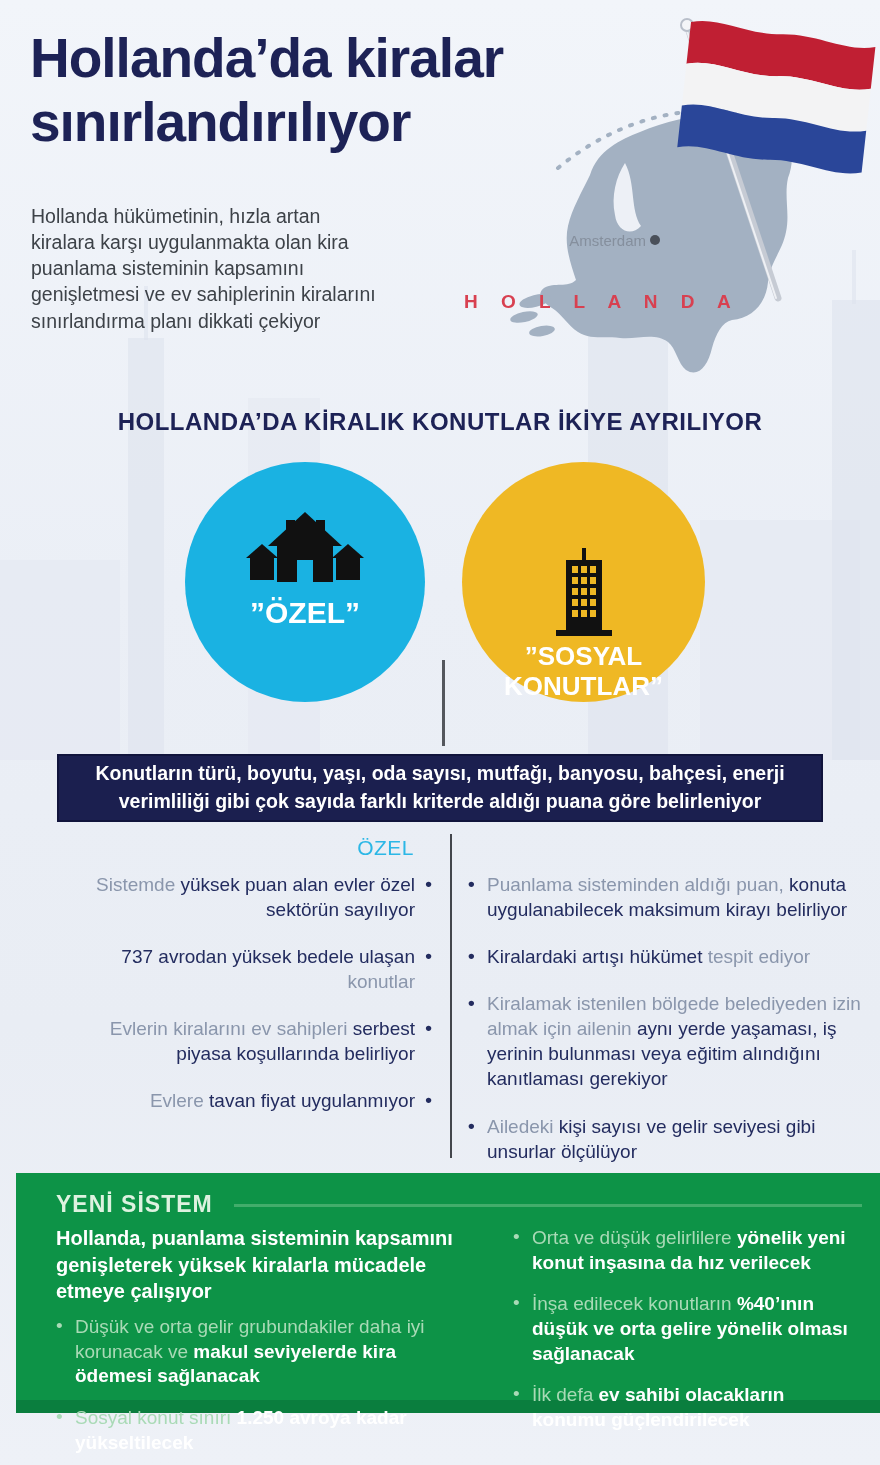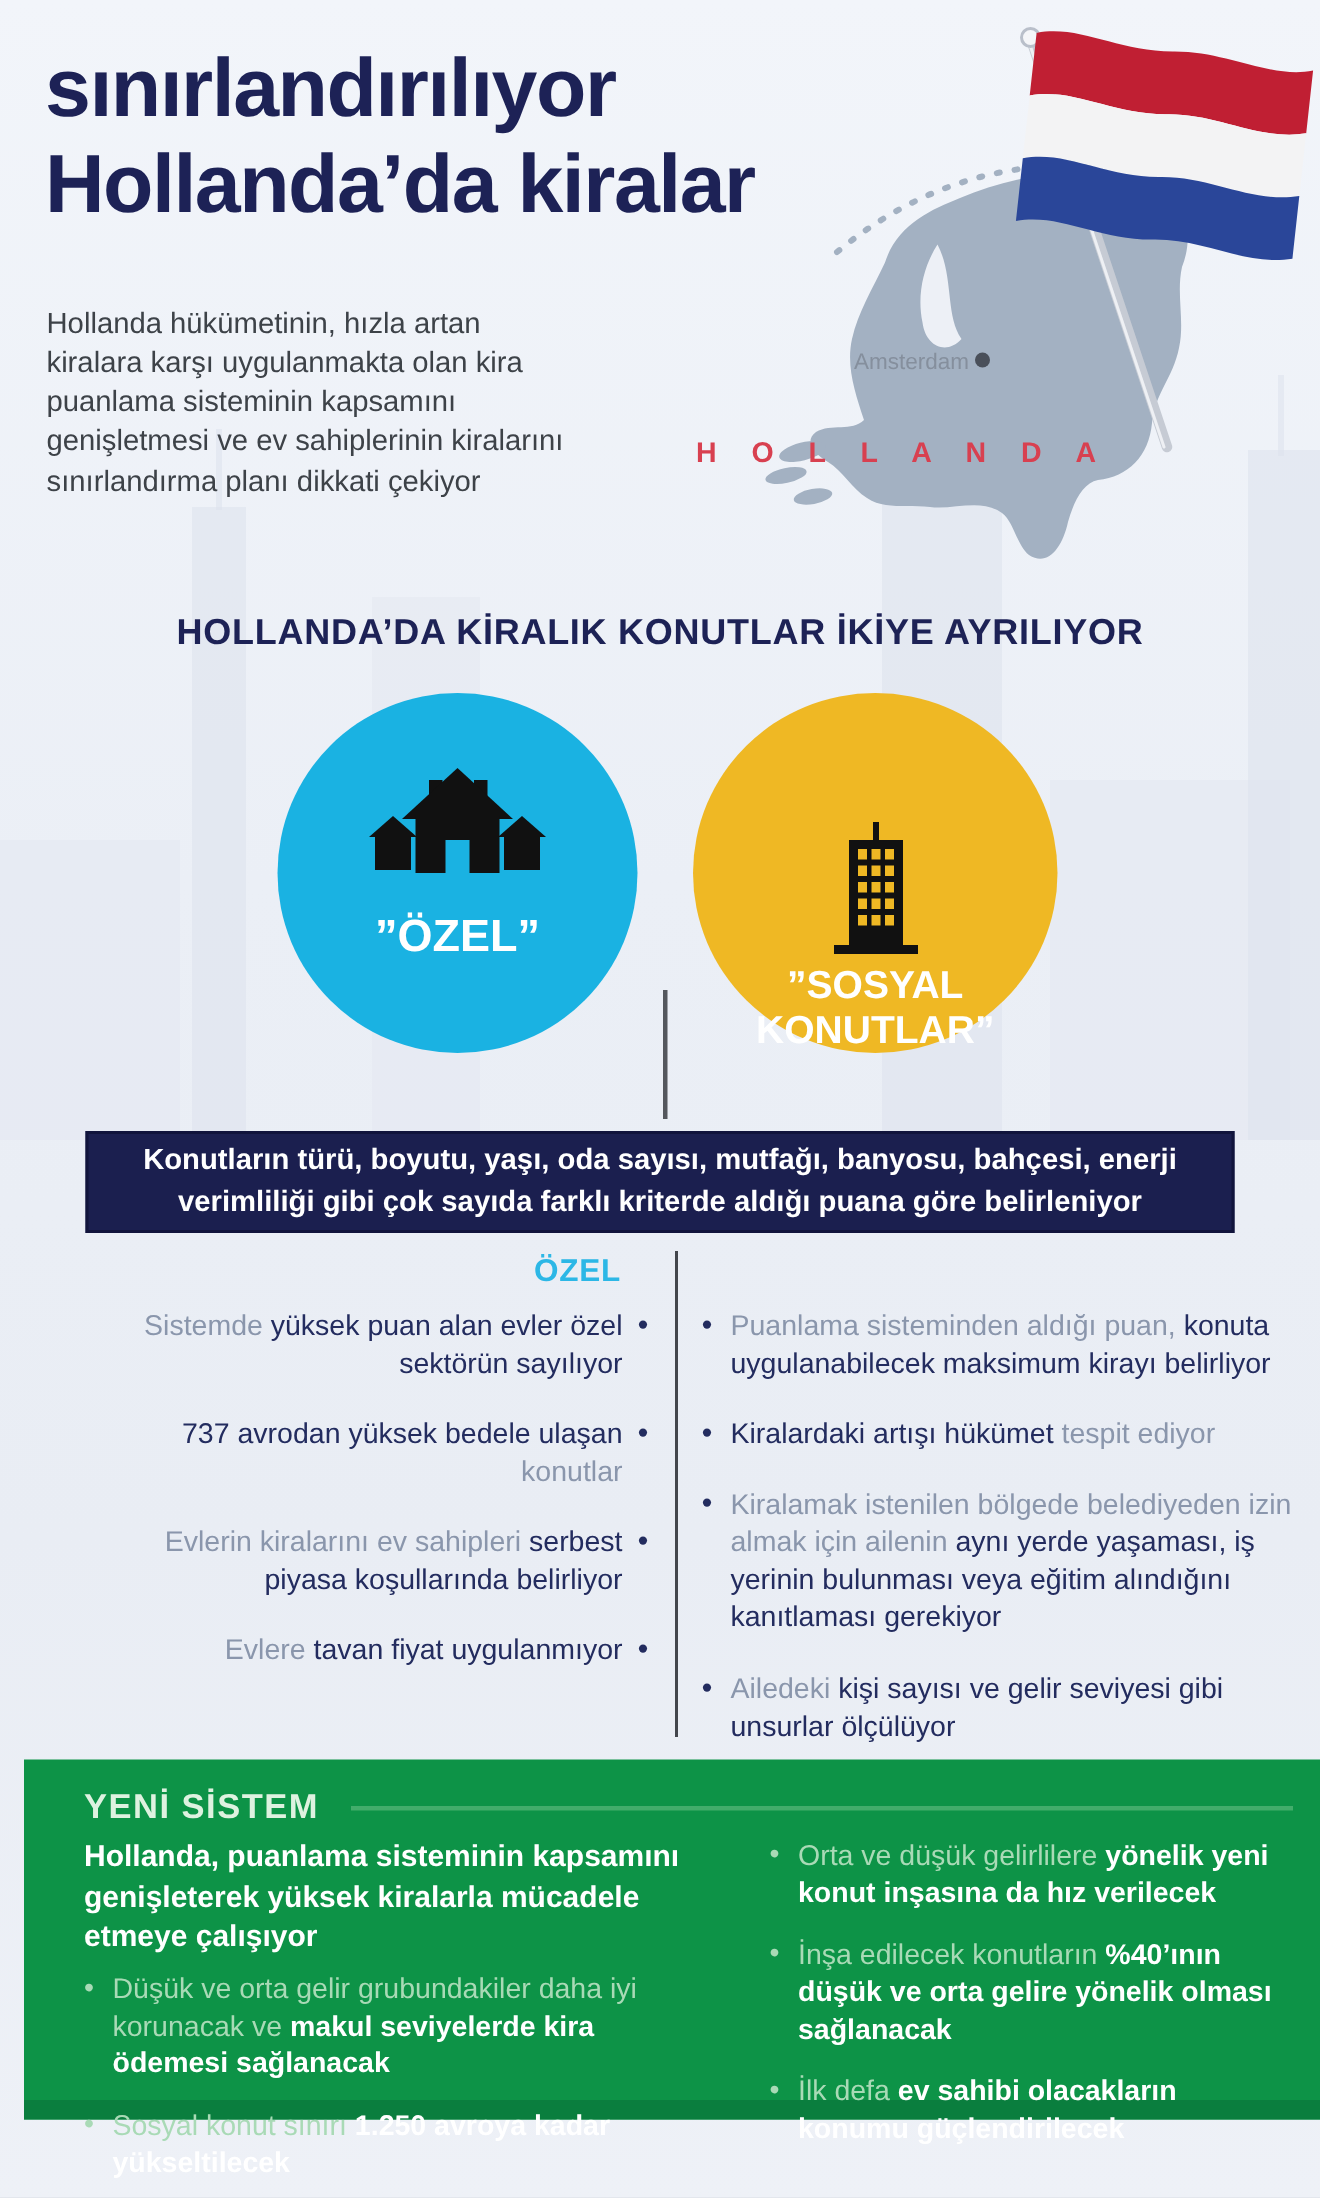--- a/index.html
+++ b/index.html
@@ -22,30 +22,30 @@
   
   .sechead{position:absolute;left:0;top:408px;width:880px;text-align:center;
     font-size:24px;font-weight:bold;color:#1d2256;letter-spacing:.5px;}
   
   .circle{position:absolute;border-radius:50%;display:flex;flex-direction:column;
     align-items:center;justify-content:flex-start;}
   .c-blue{left:185px;top:462px;width:240px;height:240px;background:#1ab2e2;}
   .c-yellow{left:462px;top:462px;width:243px;height:240px;background:#efb824;justify-content:flex-end;}
   .circle .ico{margin-top:42px;height:92px;display:flex;align-items:flex-end;}
   .circle .lbl{color:#fff;font-weight:bold;text-align:center;line-height:1.15;}
-  .c-blue .lbl{font-size:30px;margin-top:12px;}
+  .c-blue .lbl{font-size:30px;}
   .c-yellow .lbl{font-size:26px;margin-top:4px;width:190px;}
   .circdiv{position:absolute;left:442px;top:660px;width:3px;height:86px;background:#54575d;}
   
   .banner{position:absolute;left:57px;top:754px;width:766px;height:68px;
     background:#1b1f4f;border:2px solid #11143c;box-sizing:border-box;
     display:flex;align-items:center;justify-content:center;text-align:center;
     color:#fff;font-weight:bold;font-size:19.5px;line-height:1.42;padding:0 34px;}
   
-  .colhead{position:absolute;font-size:21px;font-weight:bold;letter-spacing:.5px;}
+  .colhead{position:absolute;font-size:21px;font-weight:normal;letter-spacing:.5px;}
   .h-ozel{left:60px;top:836px;width:372px;text-align:right;padding-right:18px;
     box-sizing:border-box;color:#2cb7e6;}
   .h-sosyal{left:489px;top:836px;color:#f1b52b;}
   .coldiv{position:absolute;left:450px;top:834px;width:2px;height:324px;background:#43464c;}
   .list{position:absolute;font-size:19px;line-height:1.32;}
   .cmp-left{left:60px;top:872px;width:372px;}
   .cmp-right{left:468px;top:872px;width:402px;}
   .li{position:relative;margin-bottom:22px;}
   .dot-right{text-align:right;padding-right:17px;}
   .dot-right .dot{position:absolute;right:0;top:-1px;}
@@ -105,22 +105,22 @@
     <line x1="246" y1="28" x2="336" y2="298" stroke="#eef0f4" stroke-width="2" stroke-linecap="round"></line>
     <circle cx="247" cy="25" r="6" fill="#f4f5f8" stroke="#b9bfca" stroke-width="2"></circle>
     <g transform="translate(252,16) rotate(9)">
       <path fill="#c01f33" d="M0,6 C28,-4 55,10 92,4 C128,-2 158,12 186,2 L188,44 C158,54 128,40 94,46 C58,52 30,38 2,48 Z"></path>
       <path fill="#f3f3f4" d="M2,48 C30,38 58,52 94,46 C128,40 158,54 188,44 L190,86 C160,96 130,82 96,88 C60,94 32,80 4,90 Z"></path>
       <path fill="#2a4699" d="M4,90 C32,80 60,94 96,88 C130,82 160,96 190,86 L192,128 C162,138 132,124 98,130 C62,136 34,122 6,132 Z"></path>
     </g>
   </svg>
 
   <div class="title">
+    <div>Hollanda’da kiralar</div>
     <div>sınırlandırılıyor</div>
-    <div>Hollanda’da kiralar</div>
   </div>
   <div class="intro">Hollanda hükümetinin, hızla artan kiralara karşı uygulanmakta olan kira puanlama sisteminin kapsamını genişletmesi ve ev sahiplerinin kiralarını sınırlandırma planı dikkati çekiyor</div>
 
   <div class="sechead">HOLLANDA’DA KİRALIK KONUTLAR İKİYE AYRILIYOR</div>
 
   <div class="circle c-blue">
     <div class="ico">
       <svg width="122" height="92" viewBox="0 0 122 92">
         <rect x="42" y="16" width="9" height="16" fill="#111"></rect>
         <rect x="72" y="16" width="9" height="16" fill="#111"></rect>

